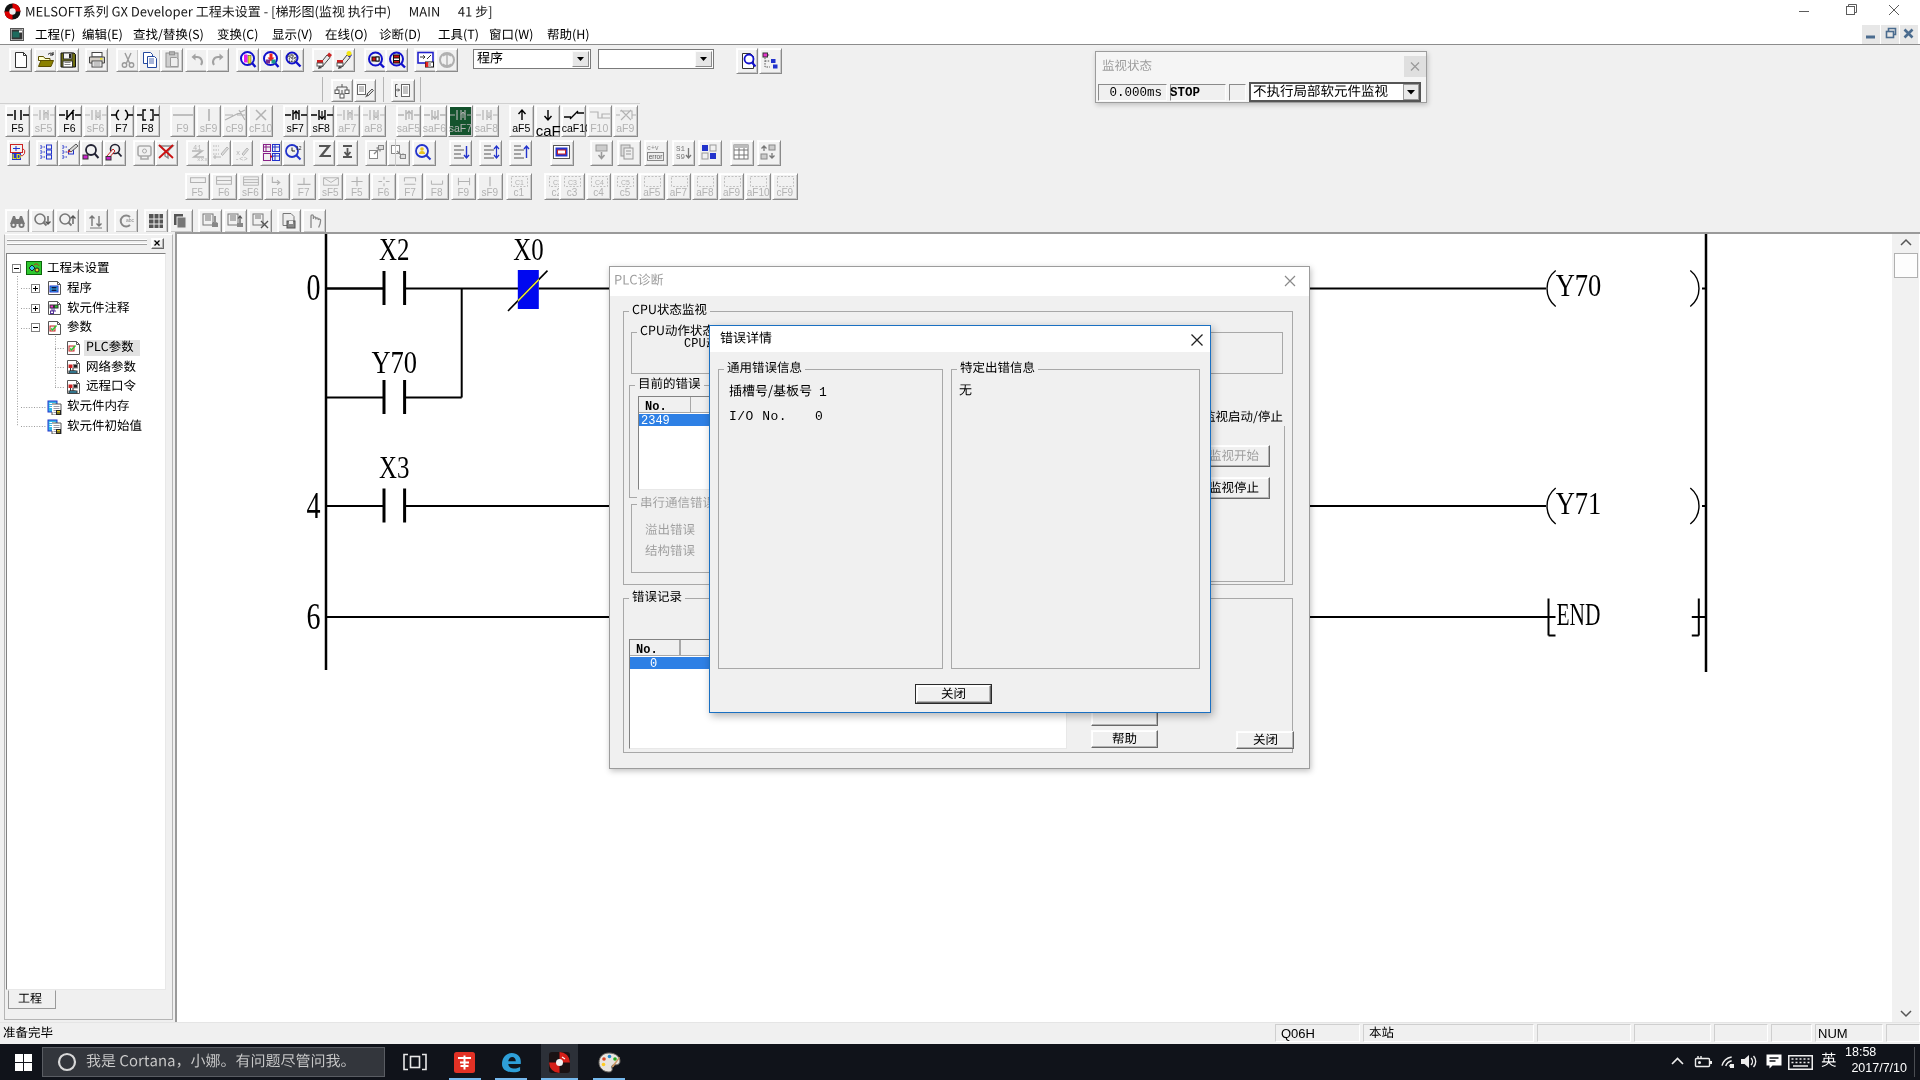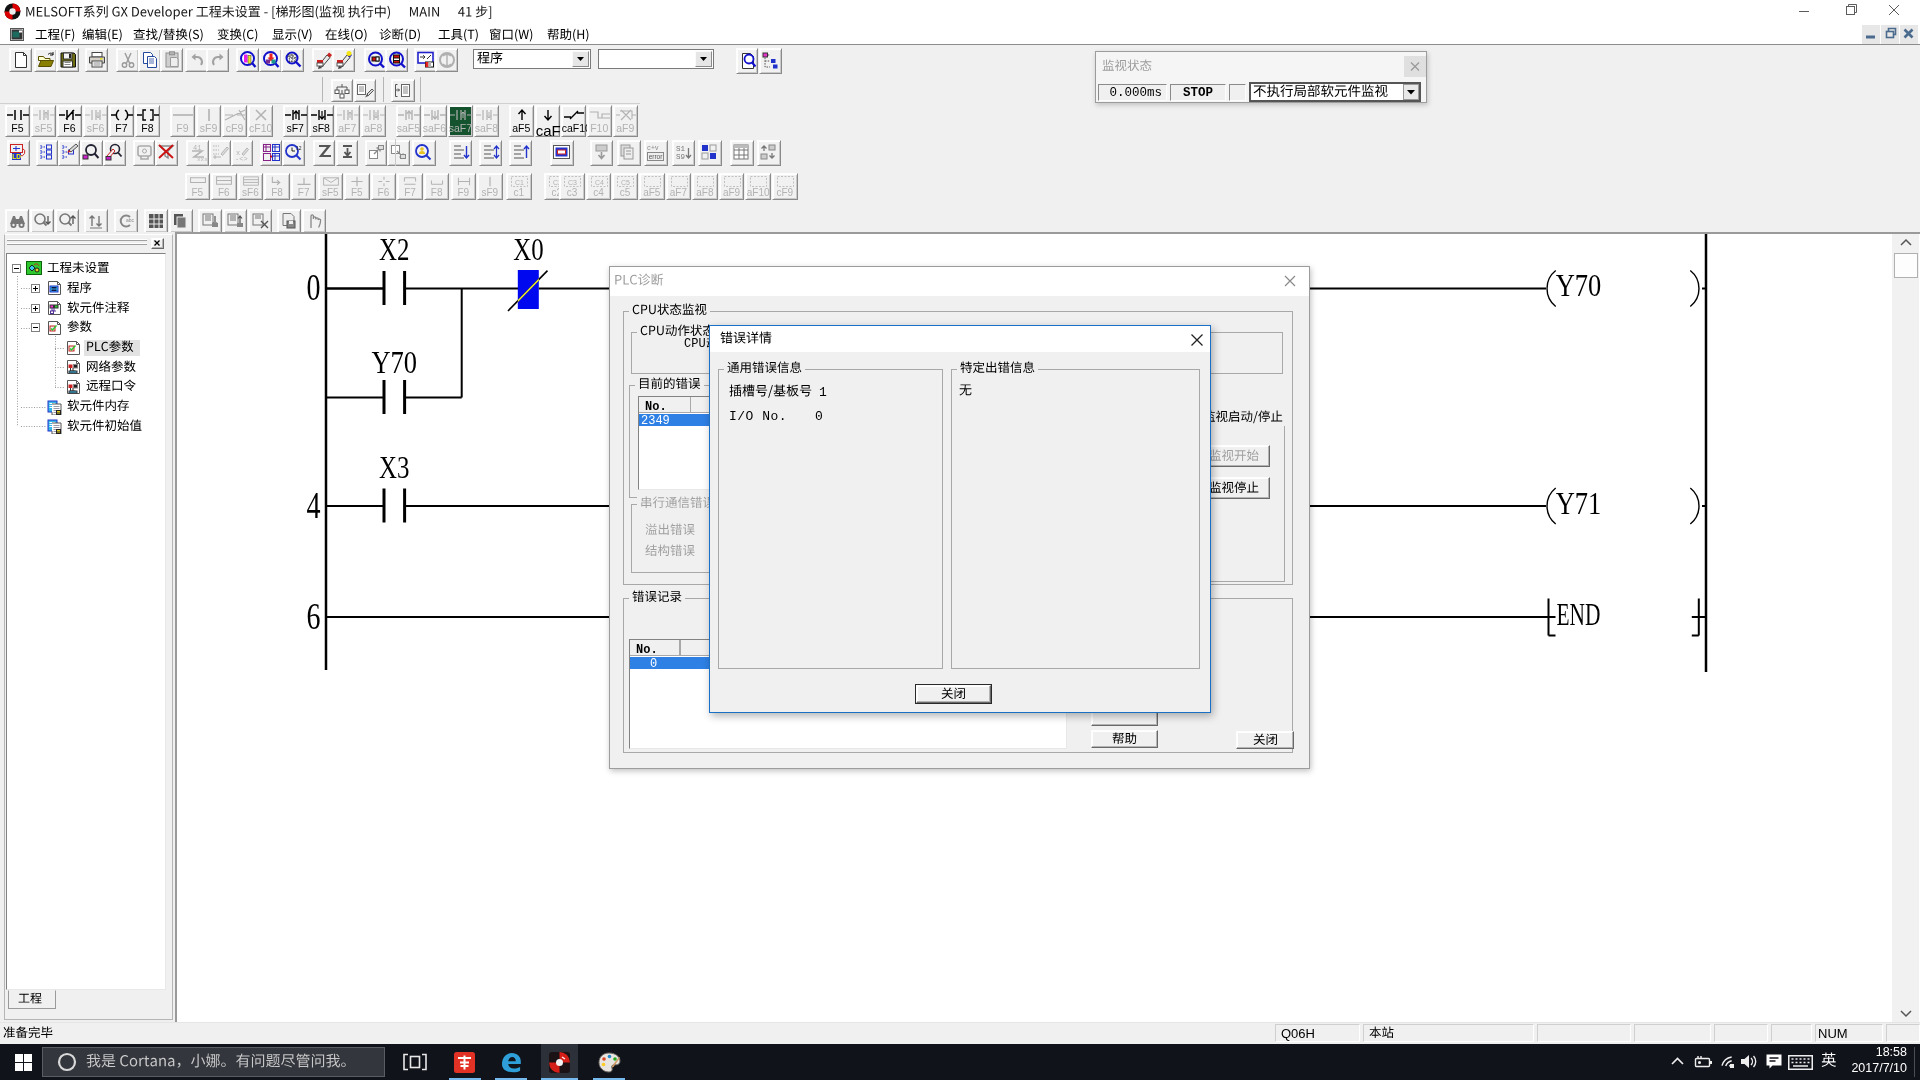--- a/index.html
+++ b/index.html
@@ -1689,21 +1689,21 @@
     </svg>
   </div>
 <div class="abs" style="left:1404px;top:56px;width:22px;height:21px;background:#dfdfdf">
     <svg width="22" height="21">
       <path d="M7 6.5 l8 8 M15 6.5 l-8 8" stroke="#999" stroke-width="1.2"></path>
     </svg>
   </div>
 <div class="abs" style="left:1098px;top:84px;width:69px;height:17px;background:#f0f0f0;border:1px solid;border-color:#8a8a8a #fdfdfd #fdfdfd #8a8a8a"></div>
 <div class="abs mono" style="left:1100px;top:86px;width:62px;text-align:right;font-size:12.5px">0.000ms</div>
 <div class="abs" style="left:1170px;top:84px;width:56px;height:17px;background:#f0f0f0;border:1px solid;border-color:#8a8a8a #fdfdfd #fdfdfd #8a8a8a"></div>
-<div class="abs mono" style="left:1170px;top:86px;width:56px;text-align:center;font-size:12.5px;font-weight:bold">STOP</div>
+<div class="abs mono" style="left:1170px;top:86px;width:56px;font-size:12.5px;font-weight:bold">STOP</div>
 <div class="abs" style="left:1229px;top:84px;width:17px;height:17px;background:#f0f0f0;border:1px solid;border-color:#8a8a8a #fdfdfd #fdfdfd #8a8a8a"></div>
 <div class="abs" style="left:1249px;top:82px;width:172px;height:20px;background:#fff;border:2px solid #555"></div>
 <div style="position:absolute;left:1253px;top:84px">
     <svg width="135.0" height="17.6" style="display:block;overflow:visible">
       <g fill="#000" transform="translate(0,11.88) scale(0.013500,-0.013500)">
         <use href="#g122" x="0"></use>
         <use href="#g32" x="1000"></use>
         <use href="#g33" x="2000"></use>
         <use href="#g123" x="3000"></use>
         <use href="#g124" x="4000"></use>
@@ -1844,14 +1844,14 @@
 <rect x="0.75" y="0.75" width="23.5" height="13.5" fill="none" stroke="#eee" stroke-width="1.5"></rect>
 <path d="M3.5 4 h2 M7.5 4 h2 M11.5 4 h2 M15.5 4 h2 M19.5 4 h2 M3.5 7.5 h2 M7.5 7.5 h2 M11.5 7.5 h2 M15.5 7.5 h2 M19.5 7.5 h2 M5 11 h15" stroke="#eee" stroke-width="1.6"></path>
   </svg>
 <div style="position:absolute;left:1821px;top:1052px">
     <svg width="15.5" height="20.2" style="display:block;overflow:visible">
       <g fill="#fff" transform="translate(0,13.64) scale(0.015500,-0.015500)">
         <use href="#g145" x="0"></use>
       </g>
     </svg>
   </div>
-<div class="abs" style="left:1845px;top:1045px;width:62px;height:13px;text-align:right;font-size:12.5px;color:#fff">18:58</div>
+<div class="abs" style="left:1845px;top:1045px;width:62px;height:13px;text-align:left;font-size:12.5px;color:#fff">18:58</div>
 <div class="abs" style="left:1845px;top:1061px;width:62px;height:13px;text-align:right;font-size:12.5px;color:#fff">2017/7/10</div>
 <div class="abs" style="left:1913.5px;top:1047px;width:1px;height:30px;background:#4a4d52"></div>
 </body></html>

